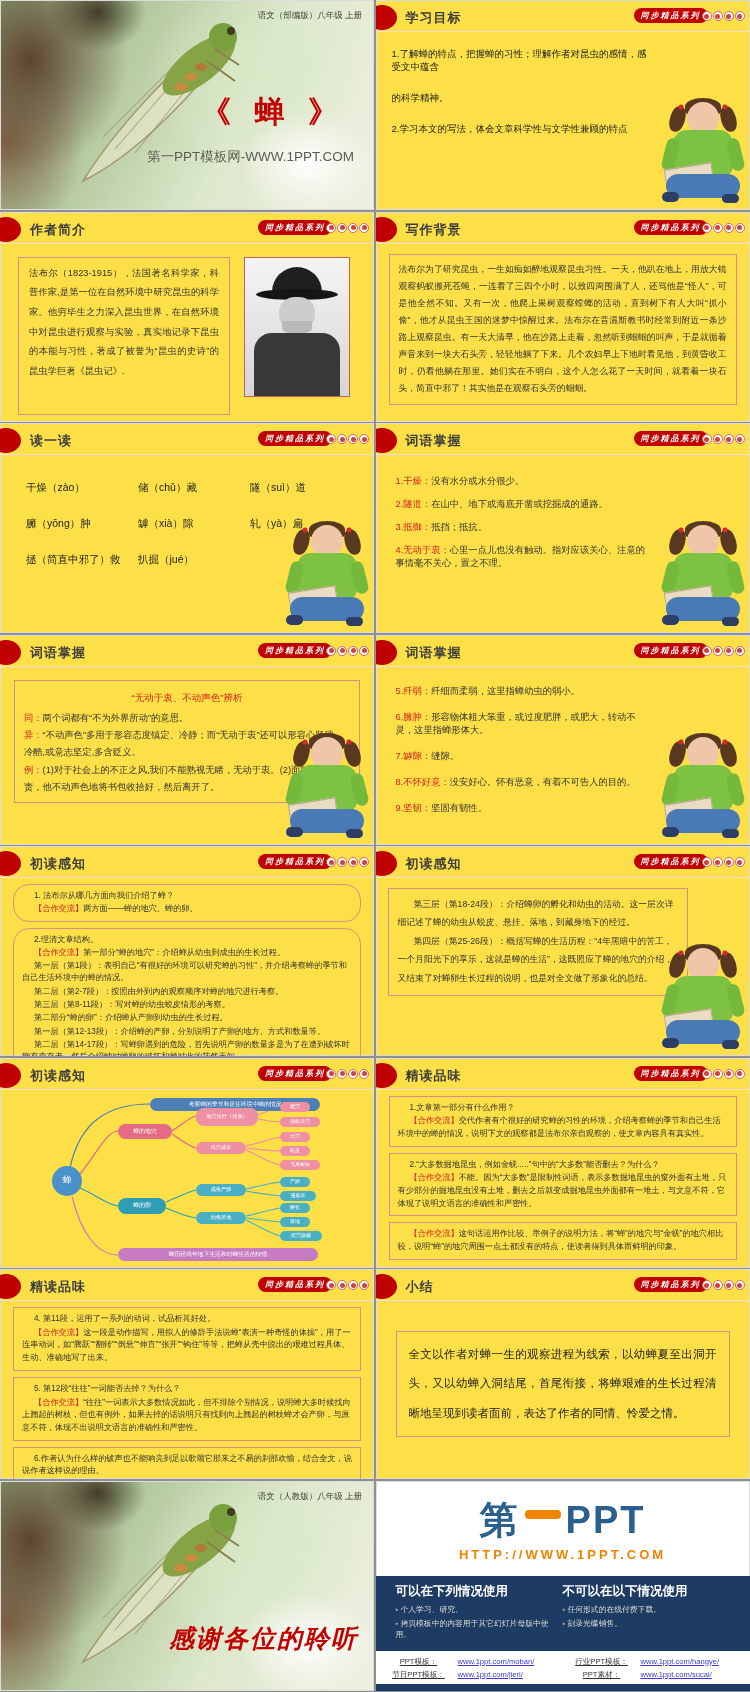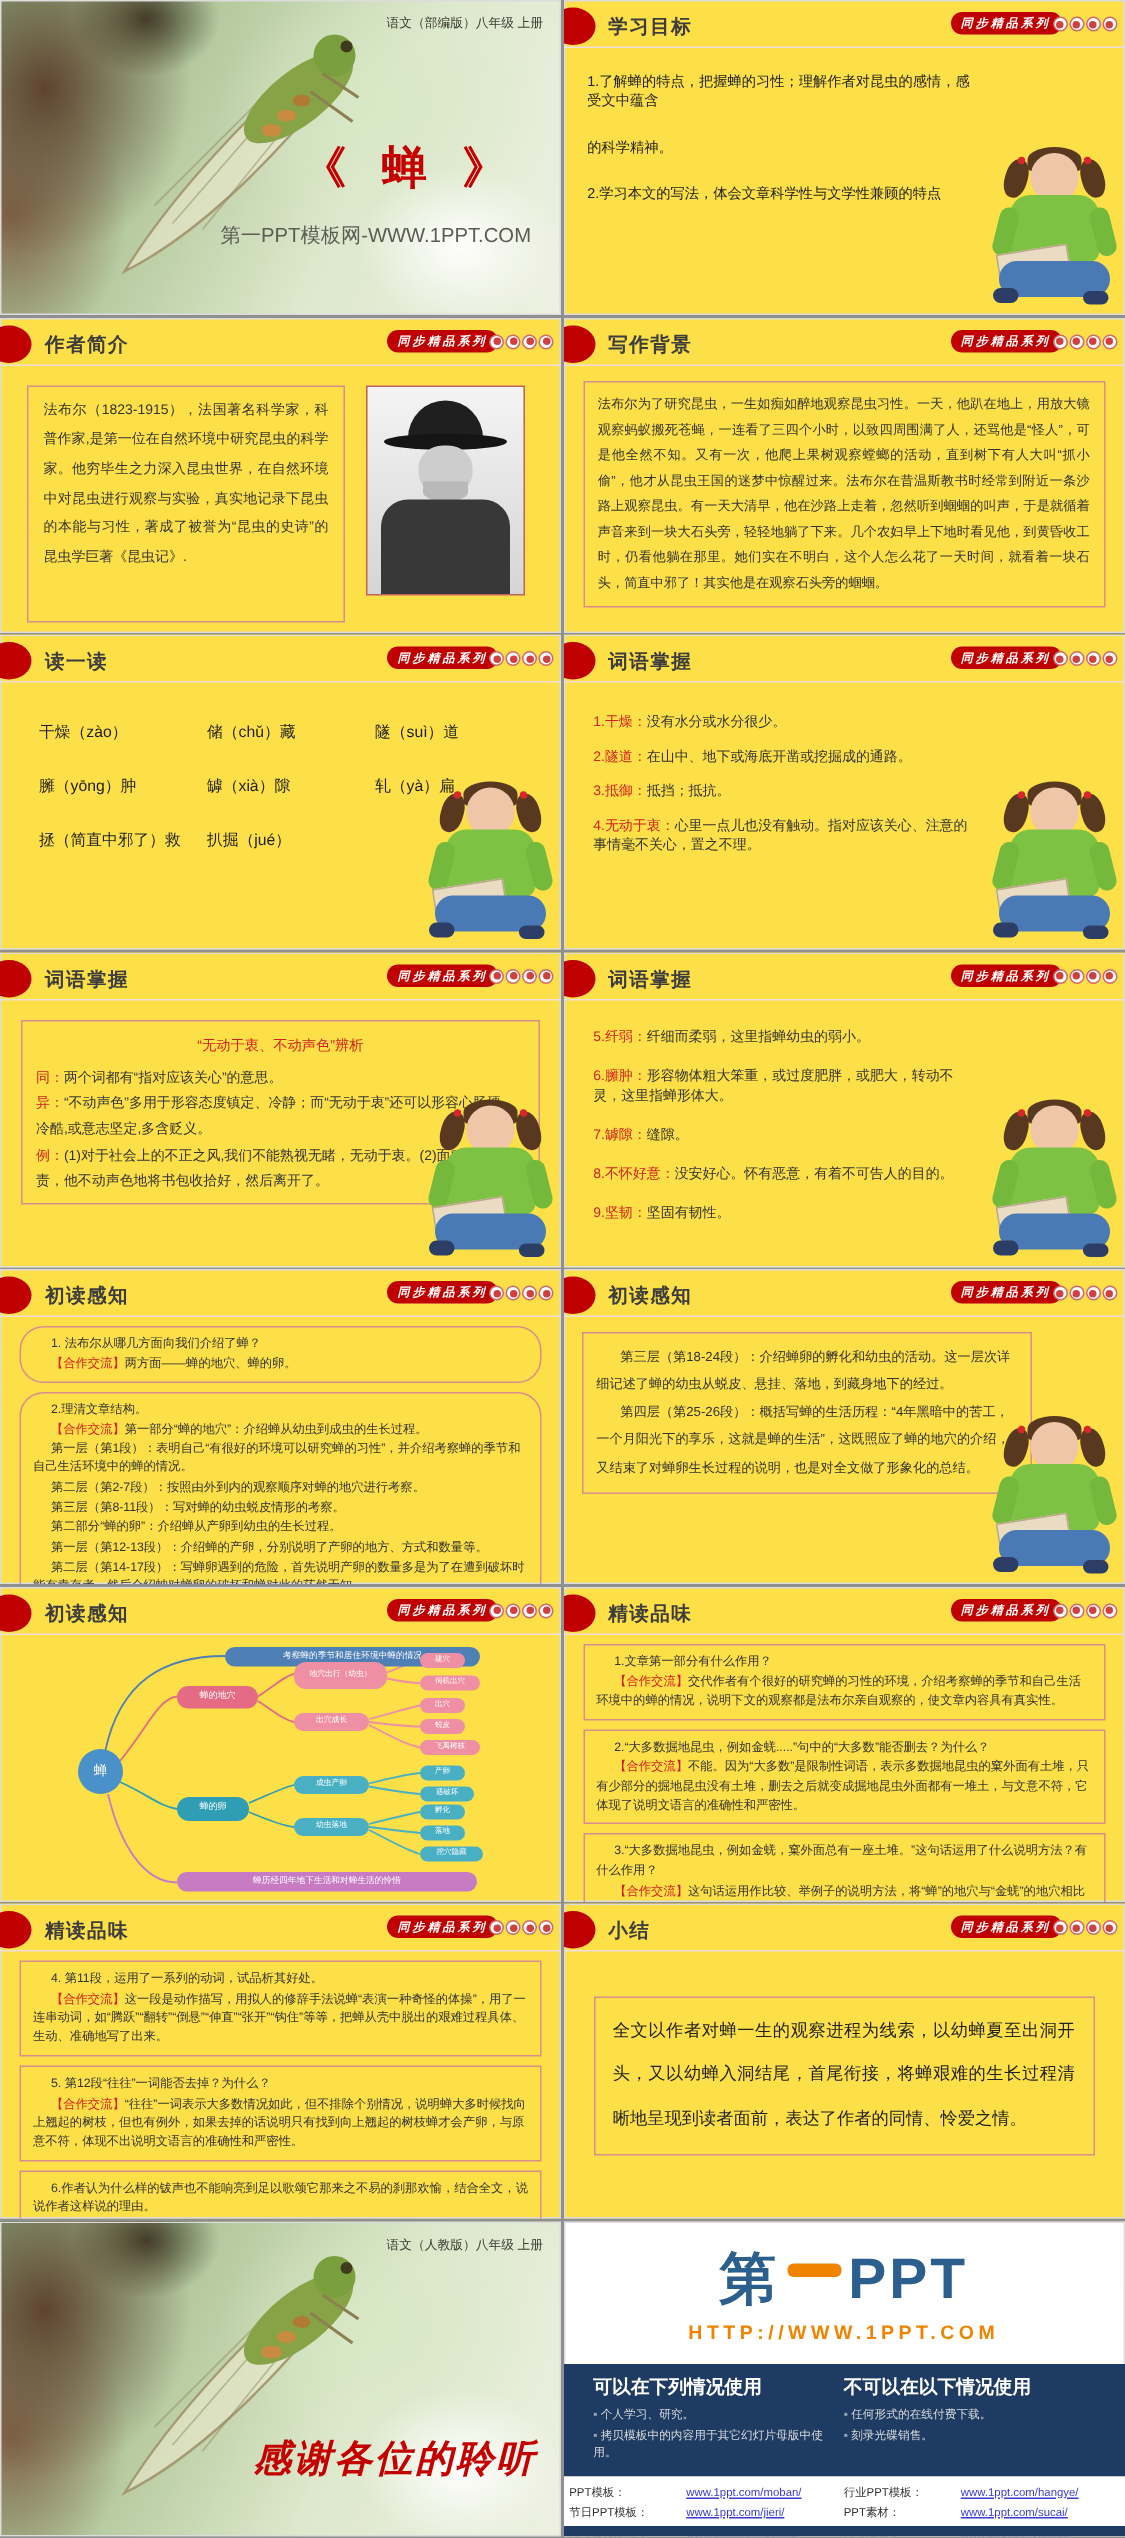--- a/index.html
+++ b/index.html
@@ -96,21 +96,21 @@
   .logo-dash{display:inline-block;width:36px;height:9px;background:#f08300;border-radius:4px;vertical-align:14px;margin:0 5px;}
   .logo-url{text-align:center;color:#f08300;font-weight:bold;font-size:13px;letter-spacing:3px;margin-top:8px;}
   .band{margin-top:14px;background:#1e3c63;color:#fff;padding:7px 20px 8px 20px;display:flex;}
   .band .col{width:50%;}
   .band h3{margin:0 0 4px 0;font-size:12.5px;}
   .band .bi{font-size:7.8px;color:#d9d9d9;margin:3px 0;}
   .band .bi::before{content:"▪ ";color:#9aa7bb;}
   .links{display:flex;padding:4px 4px 0 4px;background:#fff;}
   .links .col{width:50%;}
   .lrow{display:flex;font-size:7.6px;line-height:1.78;}
-  .llabel{width:78px;text-align:left;color:#333;flex:none;}
+  .llabel{width:78px;text-align:center;color:#333;flex:none;text-decoration:underline;}
   .lurl{color:#3a3ad0;text-decoration:underline;cursor:pointer;}
   .bstrip{position:absolute;left:0;right:0;bottom:0;height:7px;background:#1e3c63;}
 </style>
 </head>
 <body>
 
 <div class="grid">
 
   <div class="slide photo">
     <svg class="cicada" viewBox="0 0 100 100">
@@ -277,21 +277,21 @@
       <div class="hbadge">同步精品系列</div>
       <div class="hseals">
           <i></i>
           <i></i>
           <i></i>
           <i></i>
         </div>
     </div>
     <div class="rbox bigbox">
       <p class="btitle">“无动于衷、不动声色”辨析</p>
-      <p style="margin:0"><span class="lead">同：</span><span>两个词都有“指对应该关心”的意思。</span></p>
+      <p style="margin:0"><span class="lead">同：</span><span>两个词都有“不为外界所动”的意思。</span></p>
       <p style="margin:0"><span class="lead">异：</span><span>“不动声色”多用于形容态度镇定、冷静；而“无动于衷”还可以形容心肠硬、冷酷,或意志坚定,多含贬义。</span></p>
       <p style="margin:0"><span class="lead">例：</span><span>(1)对于社会上的不正之风,我们不能熟视无睹，无动于衷。(2)面对别人的指责，他不动声色地将书包收拾好，然后离开了。</span></p>
     </div>
     <div class="girl">
         <div class="tl"></div>
         <div class="tr"></div>
         <div class="hair"></div>
         <div class="head"></div>
         <div class="body"></div>
         <div class="arml"></div>
@@ -467,21 +467,20 @@
     </div>
     <div class="rbox qabox">
       <p>1.文章第一部分有什么作用？</p>
       <p><span class="lead">【合作交流】</span><span>交代作者有个很好的研究蝉的习性的环境，介绍考察蝉的季节和自己生活环境中的蝉的情况，说明下文的观察都是法布尔亲自观察的，使文章内容具有真实性。</span></p>
     </div>
     <div class="rbox qabox">
       <p>2.“大多数掘地昆虫，例如金蜣.....”句中的“大多数”能否删去？为什么？</p>
       <p><span class="lead">【合作交流】</span><span>不能。因为“大多数”是限制性词语，表示多数掘地昆虫的窠外面有土堆，只有少部分的掘地昆虫没有土堆，删去之后就变成掘地昆虫外面都有一堆土，与文意不符，它体现了说明文语言的准确性和严密性。</span></p>
     </div>
     <div class="rbox qabox">
-      <p>3.“大多数掘地昆虫，例如金蜣，窠外面总有一座土堆。”这句话运用了什么说明方法？有什么作用？</p>
       <p><span class="lead">【合作交流】</span><span>这句话运用作比较、举例子的说明方法，将“蝉”的地穴与“金蜣”的地穴相比较，说明“蝉”的地穴周围一点土都没有的特点，使读者得到具体而鲜明的印象。</span></p>
     </div>
   </div>
 
   <div class="slide s13">
     <div class="sl-header">
       <div class="hdot"></div>
       <div class="htitle">精读品味</div>
       <div class="hbadge">同步精品系列</div>
       <div class="hseals">

